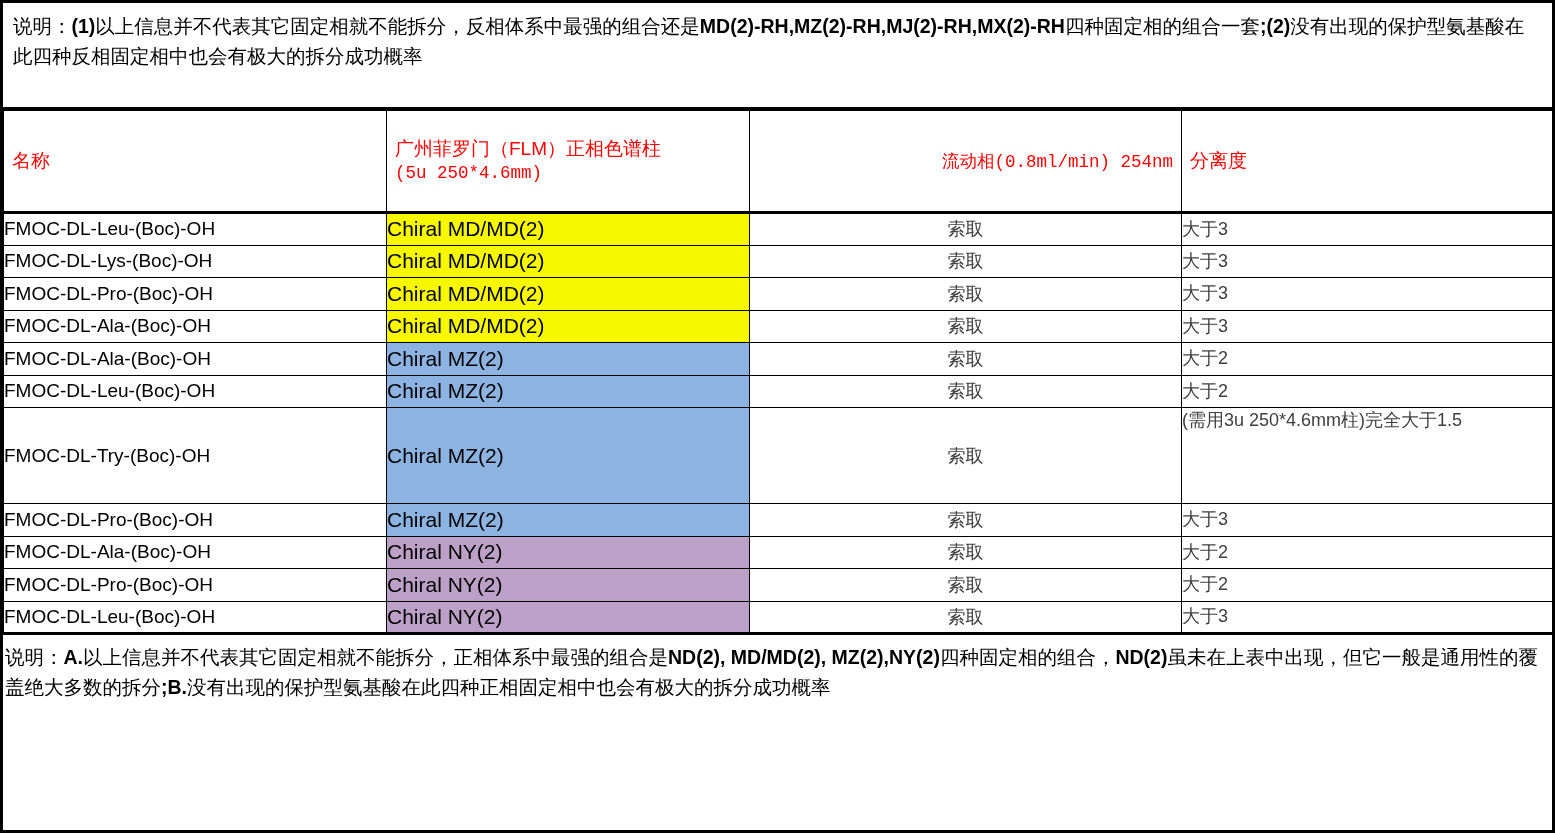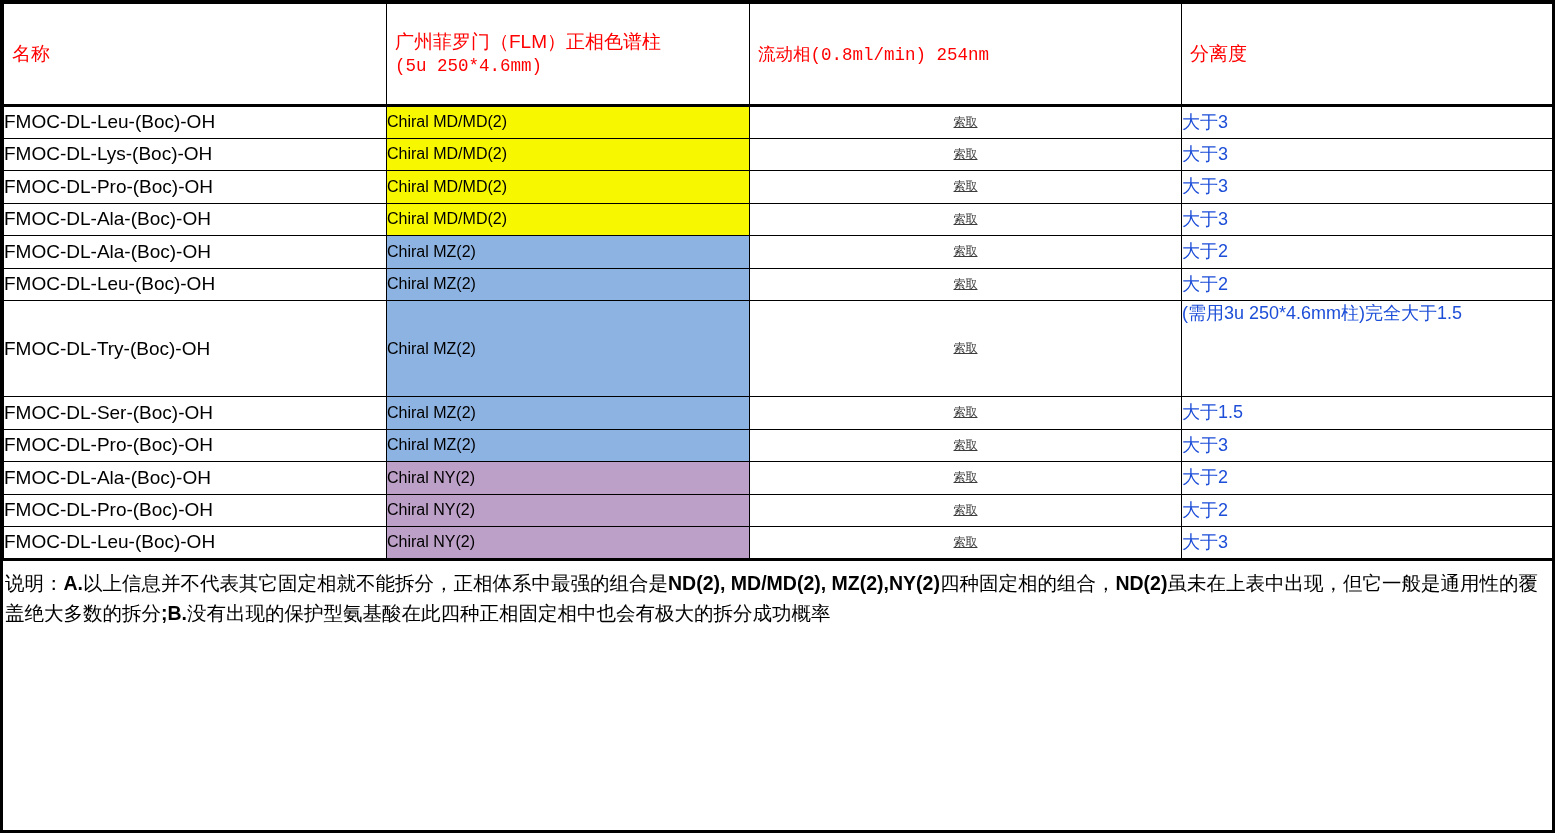--- a/index.html
+++ b/index.html
@@ -52,43 +52,42 @@
   thead td {
     border-bottom: 3px solid #000000 !important;
     height: 100px;
   }
   .hdr {
     color: #ff0000;
     font-size: 19px;
     line-height: 1.35;
     padding: 6px 8px;
   }
-  .hdr.center { text-align: left; }
+  .hdr.center { text-align: right; }
   .hdr .mono { font-family: "Liberation Mono", monospace; font-size: 17.5px; }
 
   td.name {
     font-size: 19px;
     padding: 3px 6px;
     white-space: nowrap;
   }
   td.phase {
-    font-size: 16px;
+    font-size: 21px;
     padding: 3px 8px;
     margin-left: 28px;
   }
   td.mobile {
-    font-size: 12px;
+    font-size: 18px;
     text-align: center;
     color: #3c3c3c;
-    text-decoration: underline;
   }
   td.res {
     font-size: 18px;
     padding: 4px 8px;
-    color: #1d4ed8;
+    color: #404040;
     line-height: 1.4;
   }
   tr.row { height: 32.5px; }
   tr.row.tall { height: 96px; }
   tr.row.tall td.phase,
   tr.row.tall td.mobile { vertical-align: middle; }
   tr.row.tall td.res { vertical-align: top; padding-top: 0; }
 
   tbody tr:last-child td { border-bottom: 3px solid #000000; }
 
@@ -99,20 +98,23 @@
     font-size: 19.5px;
     line-height: 1.55;
   }
   .bottom-note .b { font-weight: bold; }
 </style>
 </head>
 <body>
 
 <div class="page">
 
+  <div class="top-note">
+    <span id="top-note-text"><span>说明：</span><span class="b">(1)</span><span>以上信息并不代表其它固定相就不能拆分，反相体系中最强的组合还是</span><span class="b">MD(2)-RH,MZ(2)-RH,MJ(2)-RH,MX(2)-RH</span><span>四种固定相的组合一套</span><span class="b">;(2)</span><span>没有出现的保护型氨基酸在此四种反相固定相中也会有极大的拆分成功概率</span></span>
+  </div>
 
   <table class="main">
     <colgroup>
       <col class="c1">
         <col class="c2">
         <col class="c3">
         <col class="c4">
     </colgroup>
     <thead>
       <tr>
@@ -176,26 +178,20 @@
           <td class="mobile">索取</td>
           <td class="res">大于2</td>
         </tr>
         <tr class="row tall">
           <td class="name">FMOC-DL-Try-(Boc)-OH</td>
           <td class="phase" style="background: rgb(141, 179, 226);">Chiral MZ(2)</td>
           <td class="mobile">索取</td>
           <td class="res">(需用3u 250*4.6mm柱)完全大于1.5</td>
         </tr>
         <tr class="row">
-          <td class="name">FMOC-DL-Ser-(Boc)-OH</td>
-          <td class="phase" style="background: rgb(141, 179, 226);">Chiral MZ(2)</td>
-          <td class="mobile">索取</td>
-          <td class="res">大于1.5</td>
-        </tr>
-        <tr class="row">
           <td class="name">FMOC-DL-Pro-(Boc)-OH</td>
           <td class="phase" style="background: rgb(141, 179, 226);">Chiral MZ(2)</td>
           <td class="mobile">索取</td>
           <td class="res">大于3</td>
         </tr>
         <tr class="row">
           <td class="name">FMOC-DL-Ala-(Boc)-OH</td>
           <td class="phase" style="background: rgb(189, 160, 200);">Chiral NY(2)</td>
           <td class="mobile">索取</td>
           <td class="res">大于2</td>

